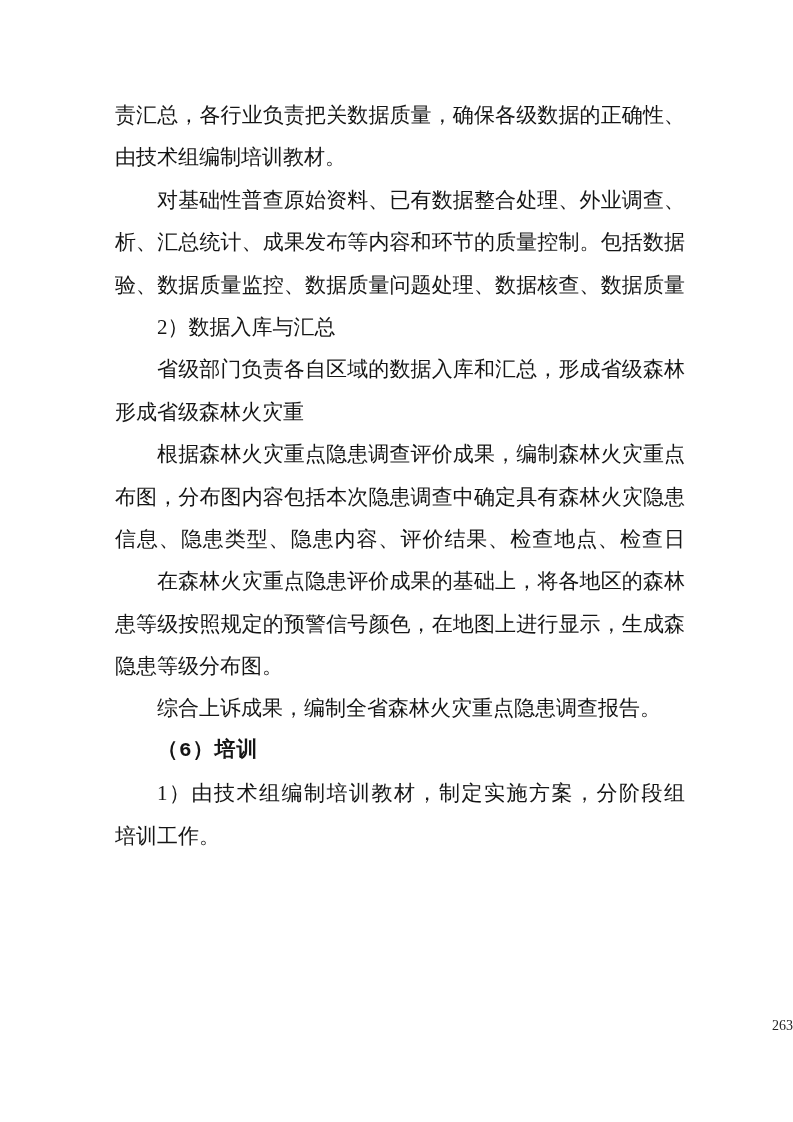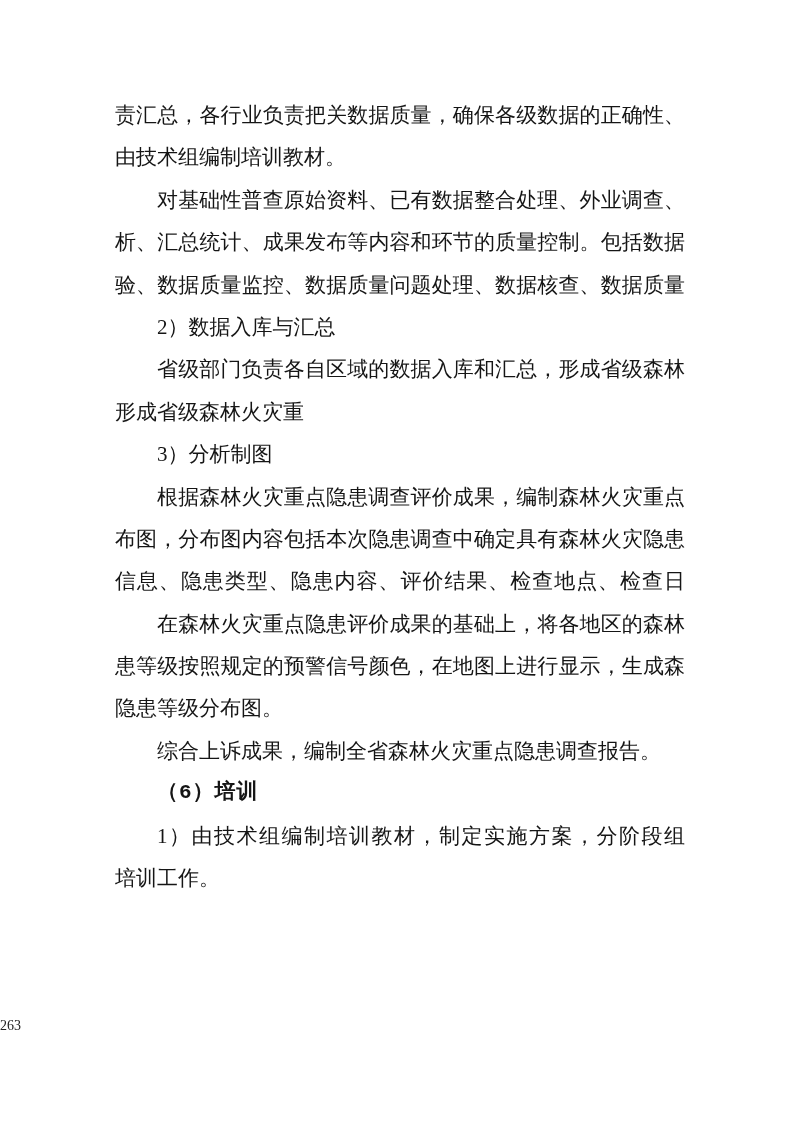--- a/index.html
+++ b/index.html
@@ -40,40 +40,39 @@
   .line.bold {
     font-weight: 700;
     letter-spacing: 1px;
     font-family: Liberation Mono, monospace;
   }
   .pagenum {
     position: absolute;
     top: 1016px;
     left: 0;
     width: 100%;
-    text-align: left;
+    text-align: right;
     font-size: 14px;
     line-height: 20px;
     color: #222222;
   }
 </style>
 </head>
 <body>
 
 <div class="page">
   <div class="content">
       <div class="line">责汇总，各行业负责把关数据质量，确保各级数据的正确性、完整性、</div>
       <div class="line end">由技术组编制培训教材。</div>
       <div class="line indent">对基础性普查原始资料、已有数据整合处理、外业调查、评价分</div>
       <div class="line">析、汇总统计、成果发布等内容和环节的质量控制。包括数据入库校</div>
       <div class="line">验、数据质量监控、数据质量问题处理、数据核查、数据质量报告等。</div>
       <div class="line indent end">2）数据入库与汇总</div>
       <div class="line indent">省级部门负责各自区域的数据入库和汇总，形成省级森林火灾重</div>
       <div class="line end">形成省级森林火灾重</div>
-      <div class="line indent end">3）分析制图</div>
       <div class="line indent">根据森林火灾重点隐患调查评价成果，编制森林火灾重点隐患分</div>
       <div class="line">布图，分布图内容包括本次隐患调查中确定具有森林火灾隐患的位置</div>
       <div class="line">信息、隐患类型、隐患内容、评价结果、检查地点、检查日期、检查</div>
       <div class="line indent">在森林火灾重点隐患评价成果的基础上，将各地区的森林火灾隐</div>
       <div class="line">患等级按照规定的预警信号颜色，在地图上进行显示，生成森林火灾</div>
       <div class="line end">隐患等级分布图。</div>
       <div class="line indent end">综合上诉成果，编制全省森林火灾重点隐患调查报告。</div>
       <div class="line indent end bold">（6）培训</div>
       <div class="line indent">1）由技术组编制培训教材，制定实施方案，分阶段组织、部署</div>
       <div class="line end">培训工作。</div>

